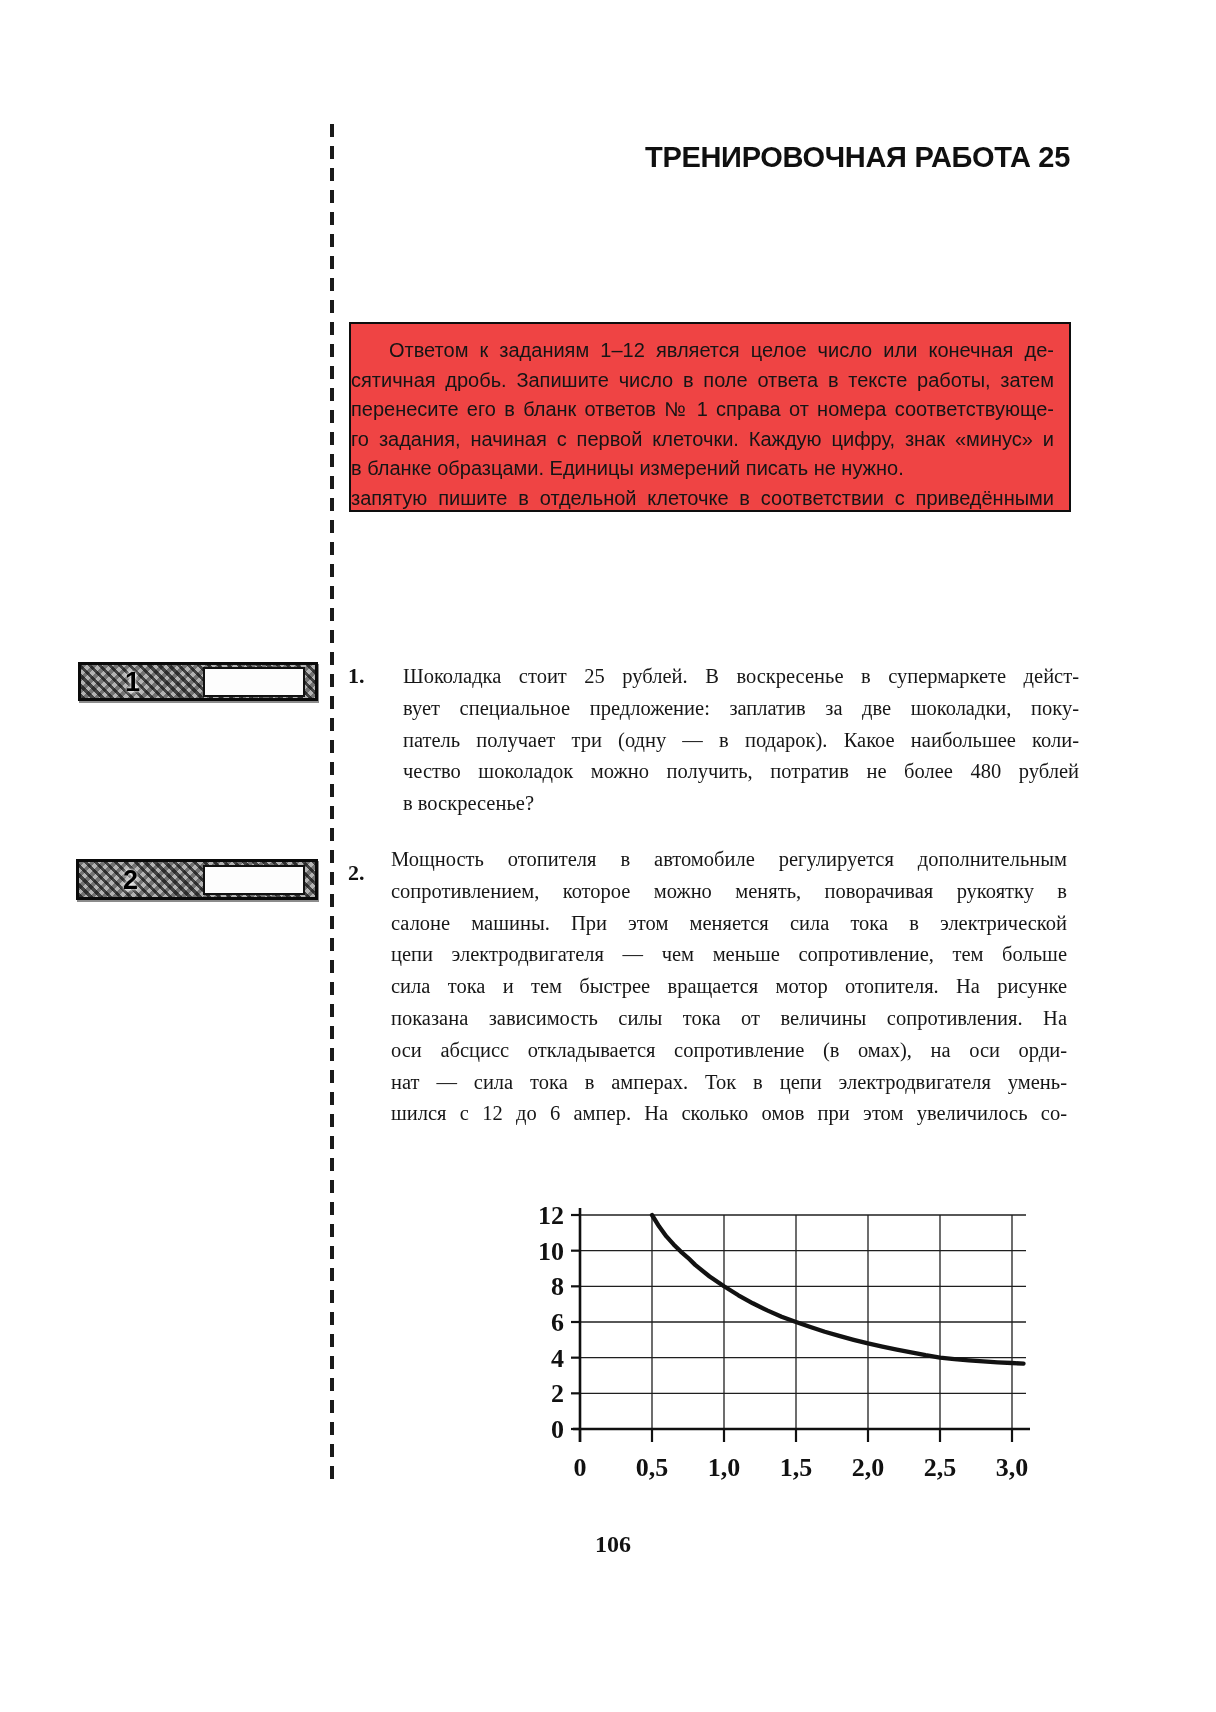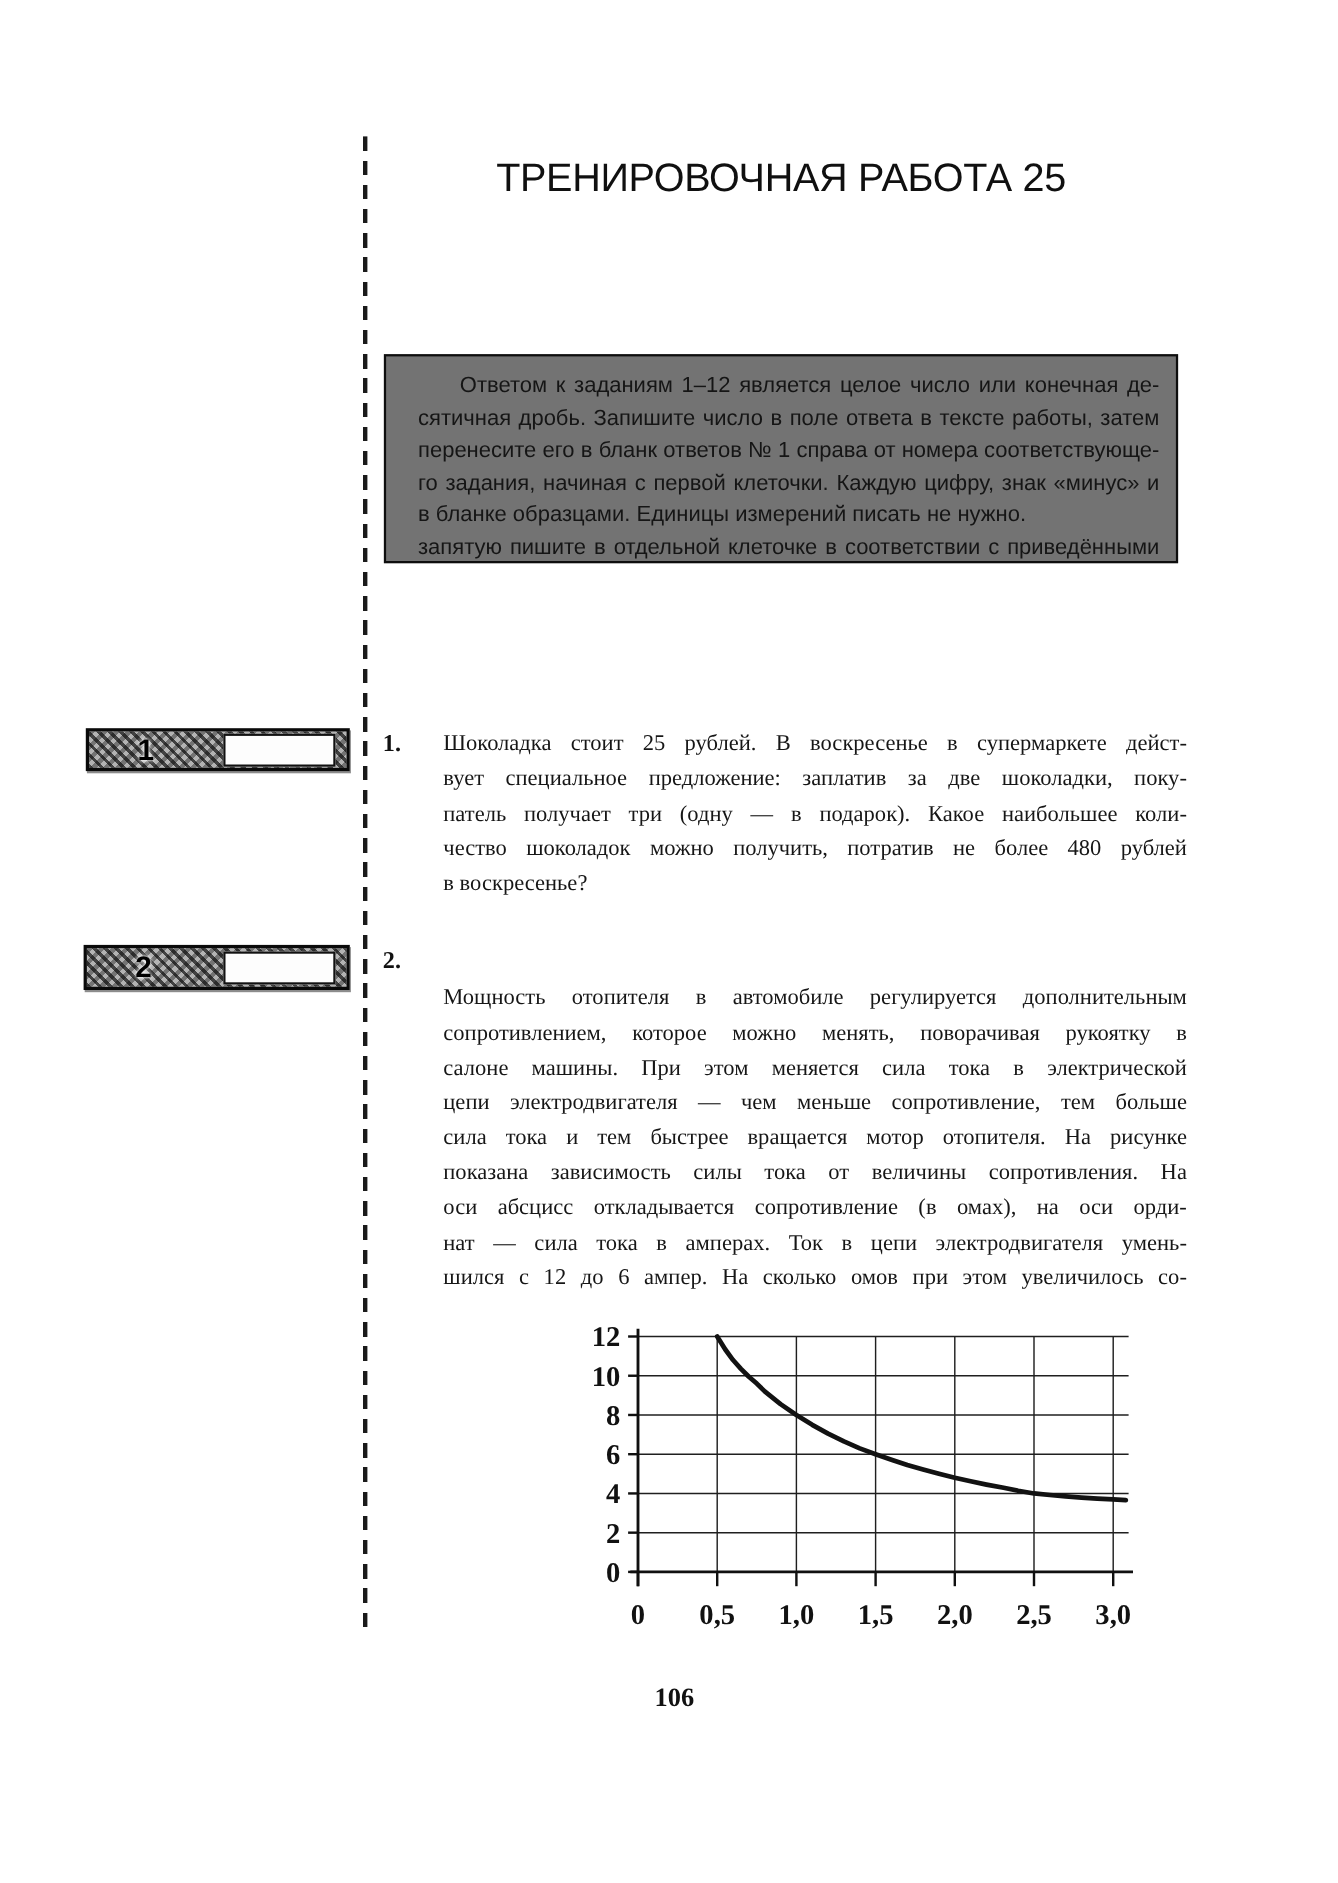--- a/index.html
+++ b/index.html
@@ -8,29 +8,29 @@
     font-family:"Liberation Serif",serif;color:#141414;overflow:hidden;
   }
   .abs{position:absolute;}
   
   #dashline{
     left:330px;top:124px;width:4px;height:1362px;
     background:repeating-linear-gradient(to bottom,#1a1a1a 0 13px,transparent 13px 22px);
   }
   
   #title{
-    left:350px;top:141px;width:720px;text-align:center;
-    font-family:"Liberation Sans",sans-serif;font-weight:400;font-size:36px;
+    left:350px;top:141px;width:720px;text-align:right;
+    font-family:"Liberation Sans",sans-serif;font-weight:700;font-size:29px;
     letter-spacing:-0.3px;color:#101010;
   }
   
   #instruction-box{
     left:349px;top:322px;width:722px;height:190px;box-sizing:border-box;
-    border:2px solid #0e0e0e;background:#737373;
-    padding:12px 15px 0 29px;
+    border:2px solid #0e0e0e;background:#ef4444;
+    padding:12px 15px 0 0;
     font-family:"Liberation Sans",sans-serif;font-size:20px;line-height:29.5px;color:#151515;
   }
   #instruction-box .tline:first-child{text-indent:38px;}
   .tline{text-align:justify;text-align-last:justify;white-space:normal;}
   .tline-last{text-align-last:left;}
   
   #part-heading{
     left:391px;top:583px;width:676px;text-align:center;
     font-family:"Liberation Sans",sans-serif;font-weight:700;font-size:27px;color:#101010;
   }
@@ -39,21 +39,21 @@
     font-weight:700;font-size:22px;width:40px;color:#111;
     font-family:"Liberation Serif",serif;
   }
   .problem-text{
     width:676px;font-size:20.5px;line-height:31.8px;color:#161616;
     font-family:"Liberation Serif",serif;
   }
   #p1-num{left:348px;top:663px;}
   #p1-text{left:391px;top:661px;margin-left:12px;}
   #p2-num{left:348px;top:860px;}
-  #p2-text{left:391px;top:892px;margin-left:12px;}
+  #p2-text{left:391px;top:844px;}
   
   .answer-box{
     box-sizing:border-box;border:3px solid #0a0a0a;
     background:
       repeating-linear-gradient(45deg,rgba(25,25,25,.72) 0 3px,rgba(215,215,215,.18) 3px 7px),
       repeating-linear-gradient(135deg,#5d5d5d 0 4px,#ababab 4px 8px);
     box-shadow:1px 2px 0 rgba(0,0,0,.45);
   }
   #answer-box-1{left:78px;top:662px;width:240px;height:39px;}
   #answer-box-2{left:76px;top:859px;width:242px;height:41px;}

